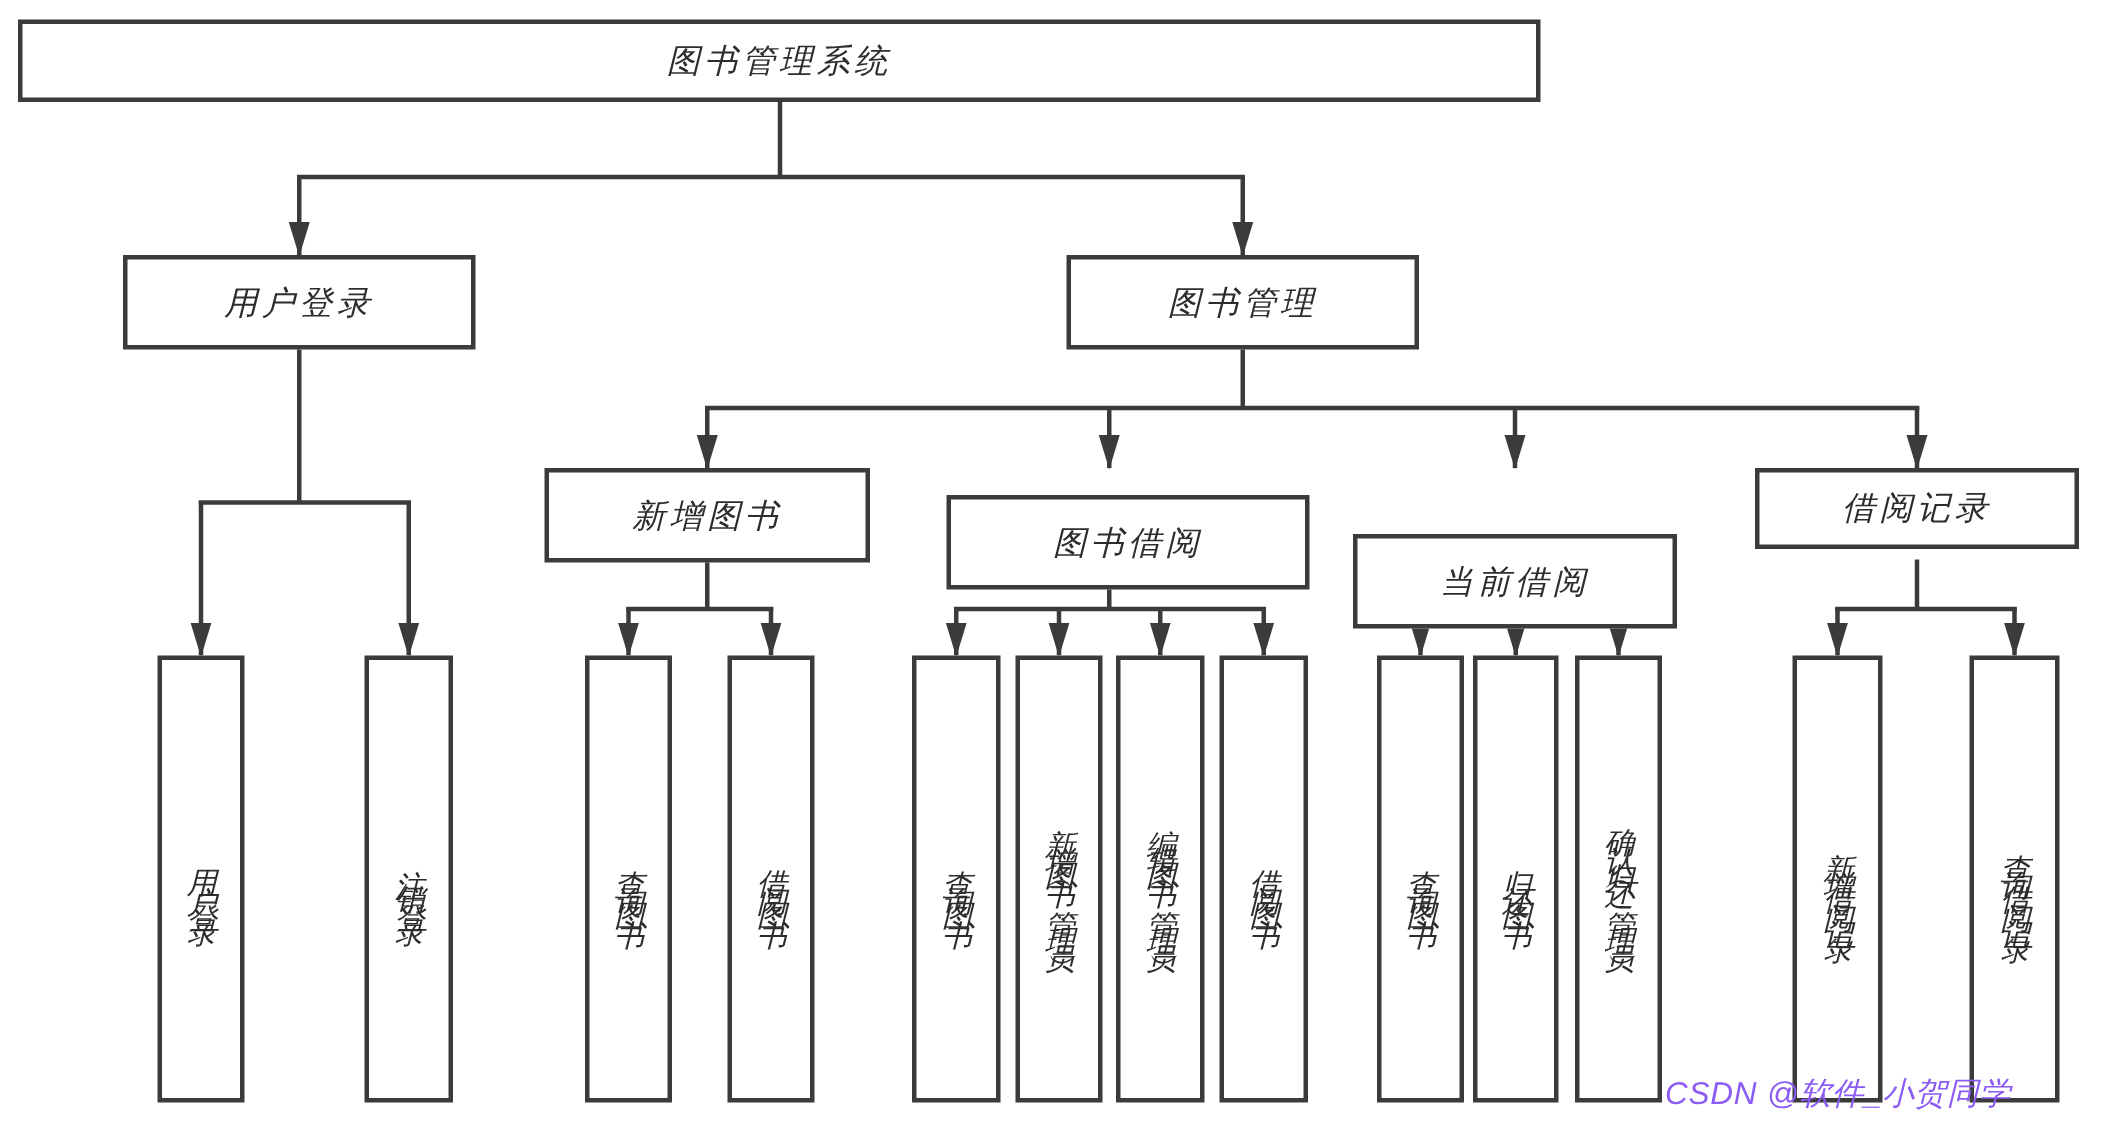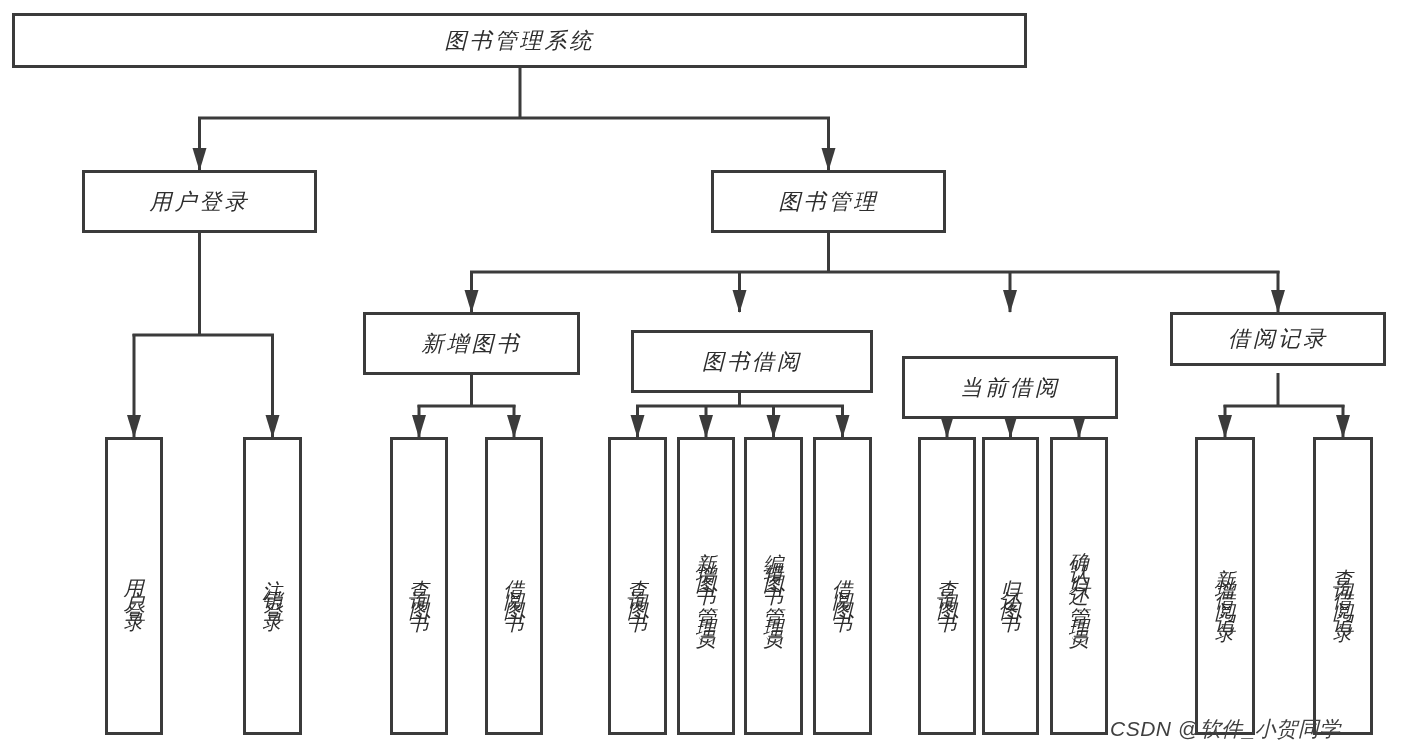--- a/index.html
+++ b/index.html
@@ -16,21 +16,21 @@
     color:#2d2d2d;
   }
   .hbox { font-size:22px; letter-spacing:3px; white-space:nowrap; }
   .vbox span {
     writing-mode:vertical-rl; text-orientation:mixed;
     font-size:20px; letter-spacing:11px; line-height:1;
     white-space:nowrap; color:#2d2d2d;
   }
   .watermark {
     position:absolute; left:1110px; top:715px;
-    color:#404040; font-size:21px; letter-spacing:0.5px;
+    color:#8b5cf6; font-size:21px; letter-spacing:0.5px;
     white-space:nowrap;
   }
 </style>
 </head>
 <body>
 
 <div class="canvas">
 
   <svg class="connectors" viewBox="0 0 1405 747" xmlns="http://www.w3.org/2000/svg">
     <defs>

